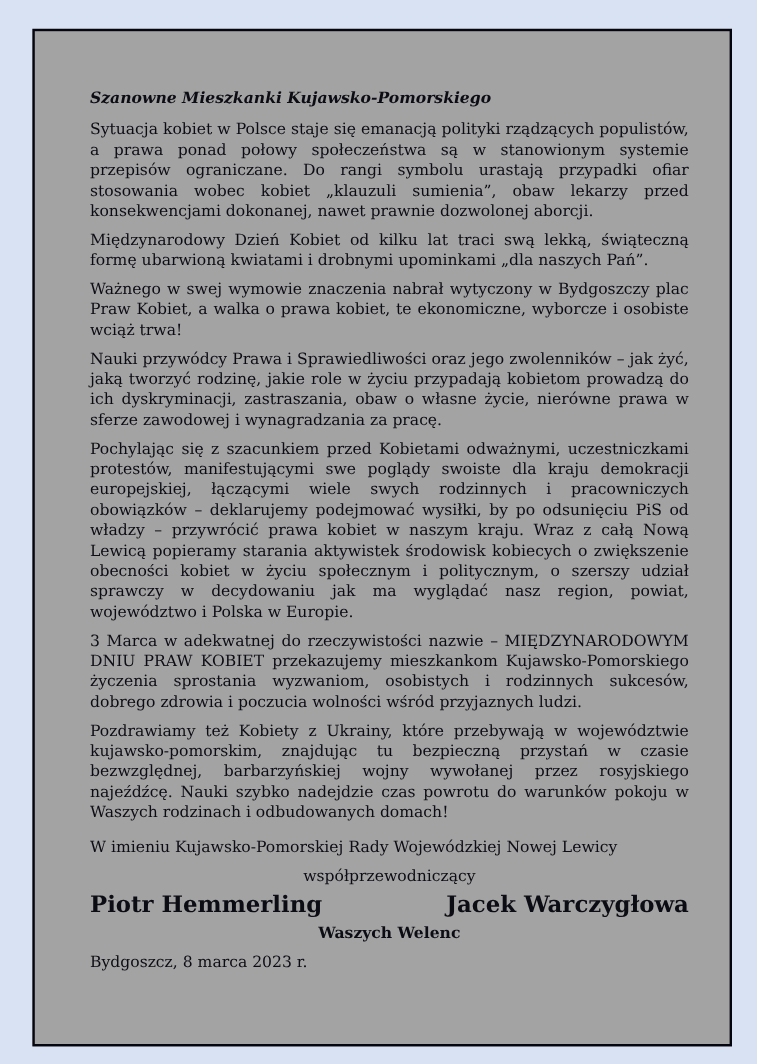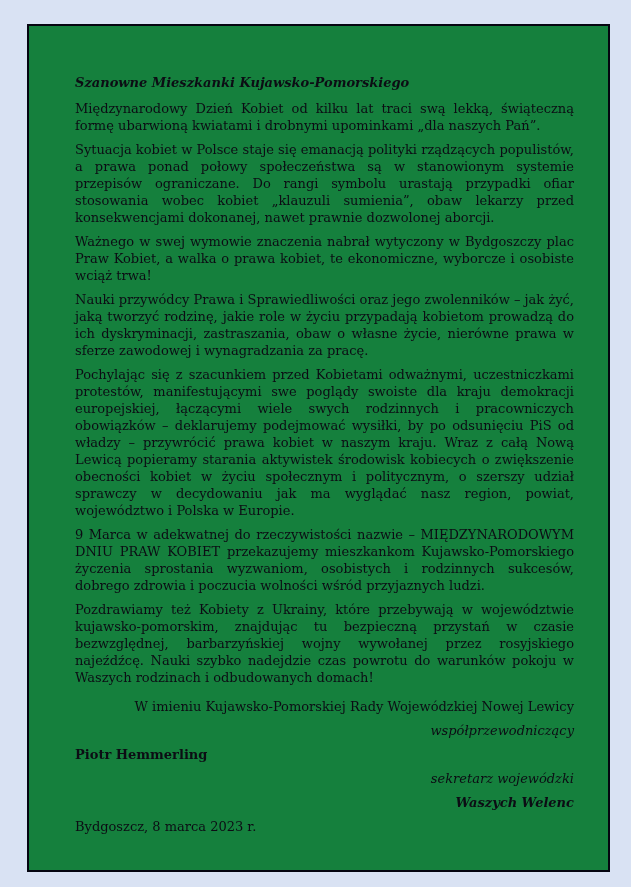--- a/index.html
+++ b/index.html
@@ -16,83 +16,82 @@
     overflow: hidden;
   }
   .page {
     position: absolute;
     left: 27px;
     top: 24px;
     width: 583px;
     height: 848px;
     border: 2px solid #050510;
     box-sizing: border-box;
-    background: #15803d;
+    background: #a3a3a3;
   }
   .content {
     padding: 48px 34px 0 46px;
   }
   p {
     margin: 0 0 7px 0;
     font-size: 13px;
     line-height: 17px;
     text-align: justify;
   }
   .salutation {
     font-weight: bold;
     font-style: italic;
     margin-bottom: 9px;
   }
   .left-only {
-    text-align: right;
+    text-align: left;
     margin-top: 12px;
   }
   .centered {
-    text-align: right;
-    font-style: italic;
+    text-align: center;
   }
   .bold {
     font-weight: bold;
   }
   .names-row {
     display: flex;
     justify-content: space-between;
-    font-size: 13px;
+    font-size: 19px;
     line-height: 17px;
     font-weight: bold;
     margin: 0 0 7px 0;
   }
   .date-line {
     text-align: left;
   }
 </style>
 </head>
 <body>
 
 <div class="page">
   <div class="content">
 
     <p class="salutation">Szanowne Mieszkanki Kujawsko-Pomorskiego</p>
 
+    <p class="body-para">Sytuacja kobiet w Polsce staje się emanacją polityki rządzących populistów, a prawa ponad połowy społeczeństwa są w stanowionym systemie przepisów ograniczane. Do rangi symbolu urastają przypadki ofiar stosowania wobec kobiet „klauzuli sumienia”, obaw lekarzy przed konsekwencjami dokonanej, nawet prawnie dozwolonej aborcji.</p>
     <p class="body-para">Międzynarodowy Dzień Kobiet od kilku lat traci swą lekką, świąteczną formę ubarwioną kwiatami i drobnymi upominkami „dla naszych Pań”.</p>
-    <p class="body-para">Sytuacja kobiet w Polsce staje się emanacją polityki rządzących populistów, a prawa ponad połowy społeczeństwa są w stanowionym systemie przepisów ograniczane. Do rangi symbolu urastają przypadki ofiar stosowania wobec kobiet „klauzuli sumienia”, obaw lekarzy przed konsekwencjami dokonanej, nawet prawnie dozwolonej aborcji.</p>
     <p class="body-para">Ważnego w swej wymowie znaczenia nabrał wytyczony w Bydgoszczy plac Praw Kobiet, a walka o prawa kobiet, te ekonomiczne, wyborcze i osobiste wciąż trwa!</p>
     <p class="body-para">Nauki przywódcy Prawa i Sprawiedliwości oraz jego zwolenników – jak żyć, jaką tworzyć rodzinę, jakie role w życiu przypadają kobietom prowadzą do ich dyskryminacji, zastraszania, obaw o własne życie, nierówne prawa w sferze zawodowej i wynagradzania za pracę.</p>
     <p class="body-para">Pochylając się z szacunkiem przed Kobietami odważnymi, uczestniczkami protestów, manifestującymi swe poglądy swoiste dla kraju demokracji europejskiej, łączącymi wiele swych rodzinnych i pracowniczych obowiązków – deklarujemy podejmować wysiłki, by po odsunięciu PiS od władzy – przywrócić prawa kobiet w naszym kraju. Wraz z całą Nową Lewicą popieramy starania aktywistek środowisk kobiecych o zwiększenie obecności kobiet w życiu społecznym i politycznym, o szerszy udział sprawczy w decydowaniu jak ma wyglądać nasz region, powiat, województwo i Polska w Europie.</p>
-    <p class="body-para">9 Marca w adekwatnej do rzeczywistości nazwie – MIĘDZYNARODOWYM DNIU PRAW KOBIET przekazujemy mieszkankom Kujawsko-Pomorskiego życzenia sprostania wyzwaniom, osobistych i rodzinnych sukcesów, dobrego zdrowia i poczucia wolności wśród przyjaznych ludzi.</p>
+    <p class="body-para">3 Marca w adekwatnej do rzeczywistości nazwie – MIĘDZYNARODOWYM DNIU PRAW KOBIET przekazujemy mieszkankom Kujawsko-Pomorskiego życzenia sprostania wyzwaniom, osobistych i rodzinnych sukcesów, dobrego zdrowia i poczucia wolności wśród przyjaznych ludzi.</p>
     <p class="body-para">Pozdrawiamy też Kobiety z Ukrainy, które przebywają w województwie kujawsko-pomorskim, znajdując tu bezpieczną przystań w czasie bezwzględnej, barbarzyńskiej wojny wywołanej przez rosyjskiego najeźdźcę. Nauki szybko nadejdzie czas powrotu do warunków pokoju w Waszych rodzinach i odbudowanych domach!</p>
 
     <p class="left-only">W imieniu Kujawsko-Pomorskiej Rady Wojewódzkiej Nowej Lewicy</p>
 
     <p class="centered">współprzewodniczący</p>
 
     <div class="names-row">
       <span>Piotr Hemmerling</span>
+      <span>Jacek Warczygłowa</span>
     </div>
 
-    <p class="centered">sekretarz wojewódzki</p>
 
     <p class="centered bold">Waszych Welenc</p>
 
     <p class="date-line">Bydgoszcz, 8 marca 2023 r.</p>
 
   </div>
 </div>
 
 </body></html>

